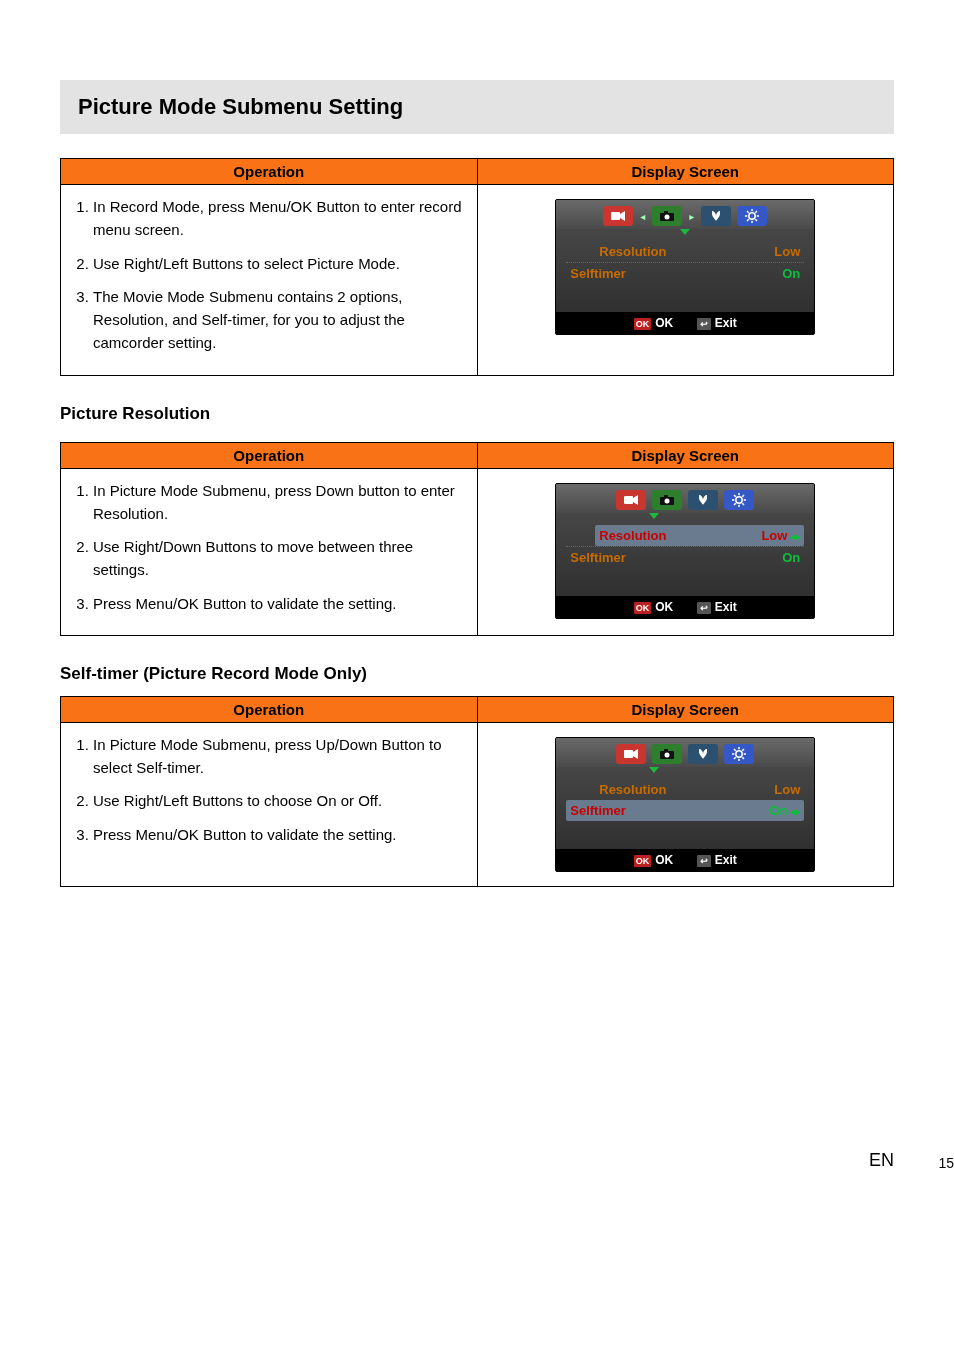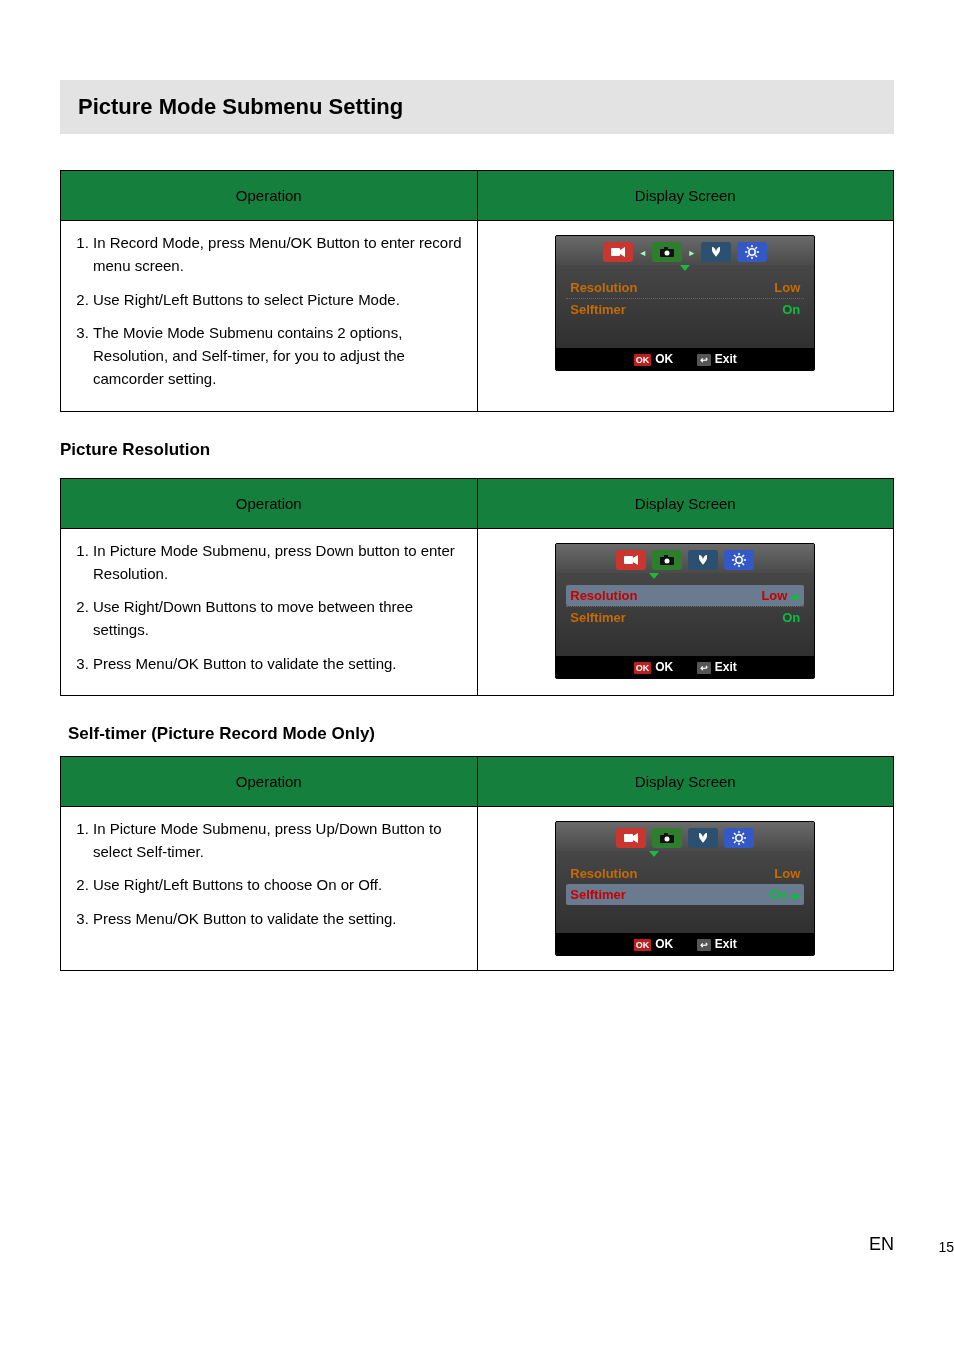--- a/index.html
+++ b/index.html
@@ -9,62 +9,62 @@
     font-family: Arial, Helvetica, sans-serif;
     color: #000;
     width: 954px;
   }
   .page {
     padding: 80px 60px 40px 60px;
   }
   .section-title-band {
     background: #e3e3e3;
     padding: 14px 18px;
-    margin-bottom: 36px;
+    margin-bottom: 24px;
   }
   .section-title {
     font-size: 22px;
     font-weight: bold;
     margin: 0;
   }
   table.opd {
     width: 100%;
     border-collapse: collapse;
     margin-bottom: 28px;
   }
   table.opd th, table.opd td {
     border: 1px solid #000;
     vertical-align: top;
   }
   table.opd th {
     font-size: 15px;
-    font-weight: normal;
+    font-weight: bold;
     text-align: center;
-    padding: 16px;
-    background: #15803d;
+    padding: 4px;
+    background: #f97316;
   }
   table.opd td {
     font-size: 15px;
     padding: 10px 12px;
   }
   table.opd .col-operation { width: 50%; }
   table.opd .col-display { width: 50%; text-align: center; }
   ol.steps {
     margin: 0;
     padding-left: 20px;
     line-height: 1.55;
   }
   ol.steps li { margin-bottom: 10px; }
 
   .sub-heading {
     font-size: 17px;
     font-weight: bold;
     margin: 0 0 18px 0;
   }
-  .sub-heading-big { font-size: 17px; font-weight: bold; margin: 0 0 12px 8px; }
+  .sub-heading-big { font-size: 17px; font-weight: bold; margin: 0 0 12px 0; }
   .desc-para {
     font-size: 15px;
     line-height: 1.55;
     margin: 0 0 18px 0;
   }
 
   
   .cam-screen {
     width: 260px;
     margin: 4px auto 4px auto;
@@ -109,21 +109,21 @@
   .cam-row {
     display: flex;
     justify-content: space-between;
     align-items: center;
     padding: 3px 4px;
     border-top: 1px dotted #666;
     color: #c76b00;
     font-weight: bold;
     font-size: 13px;
   }
-  .cam-row:first-child { border-top: none; }
+  .cam-row:first-child { border-top: none; margin-left: 29px; }
   .cam-row.selected { background: #6a7a8f; color: #c70000; border-radius: 2px; border-top: none; }
   .cam-row .val { color: inherit; }
   .cam-row .val.green { color: #0abf3a; font-weight: bold; }
   .lr-arrows::after { content: " \25C2\25B8"; color: #0abf3a; font-size: 10px; }
   .cam-footer {
     display: flex;
     justify-content: center;
     align-items: center;
     gap: 24px;
     background: #000;

